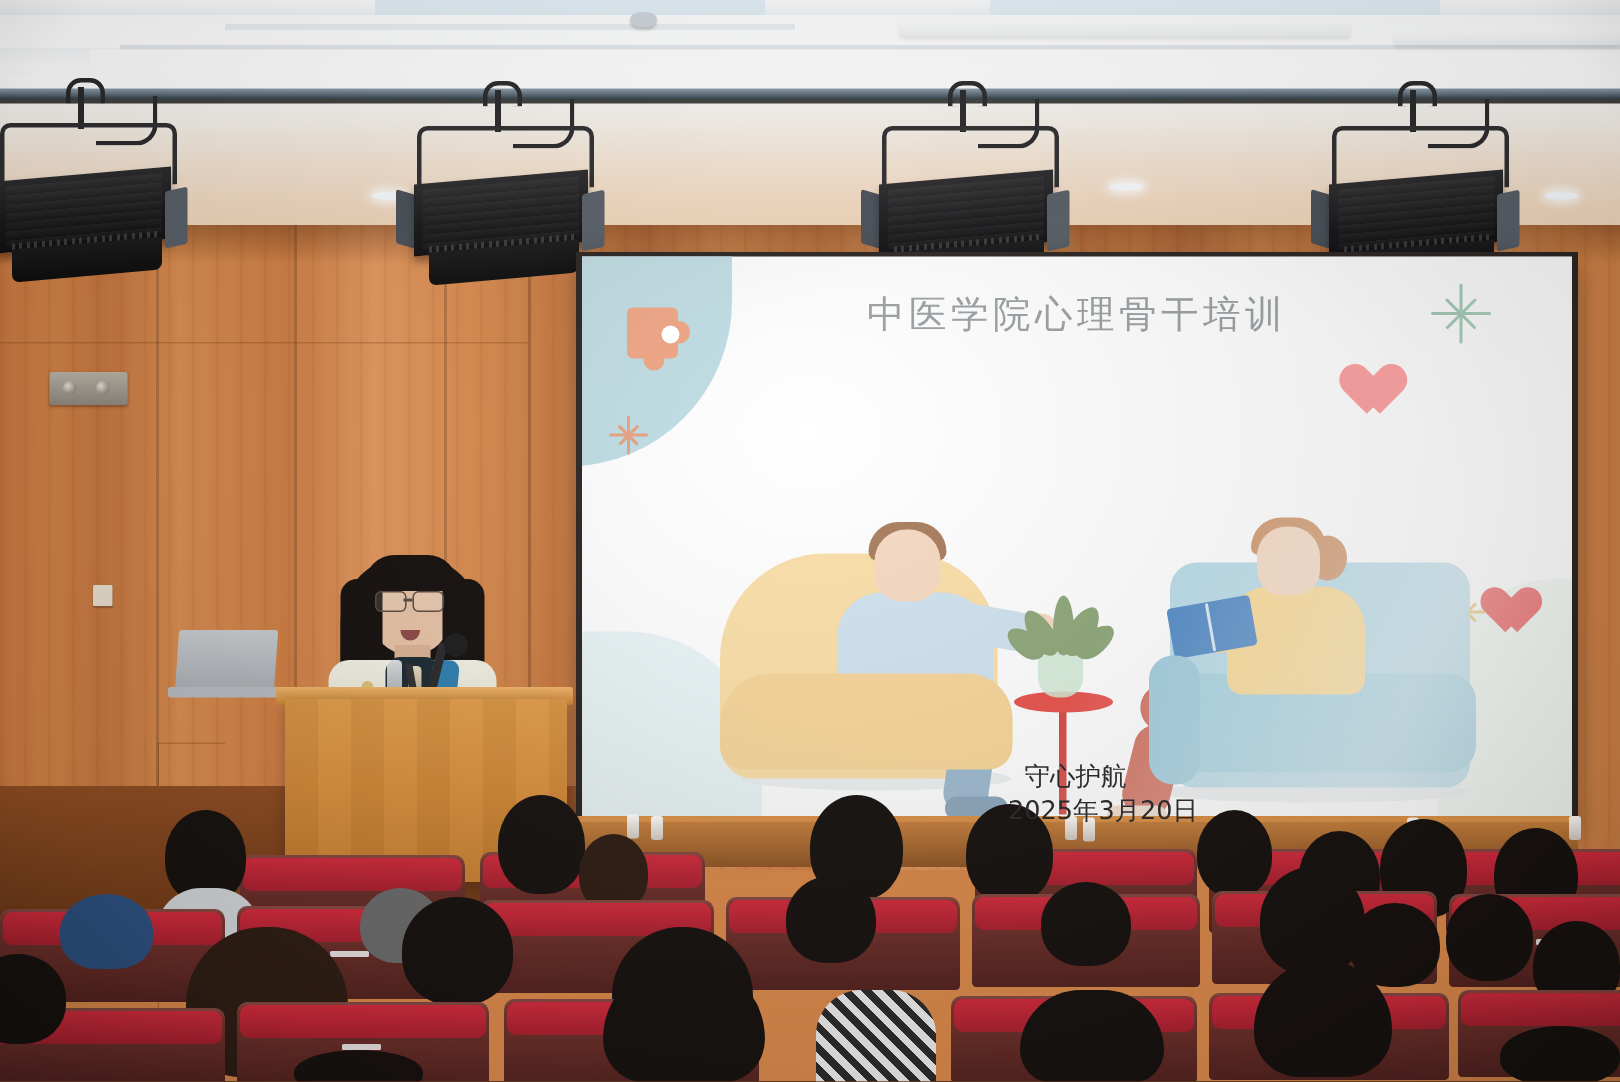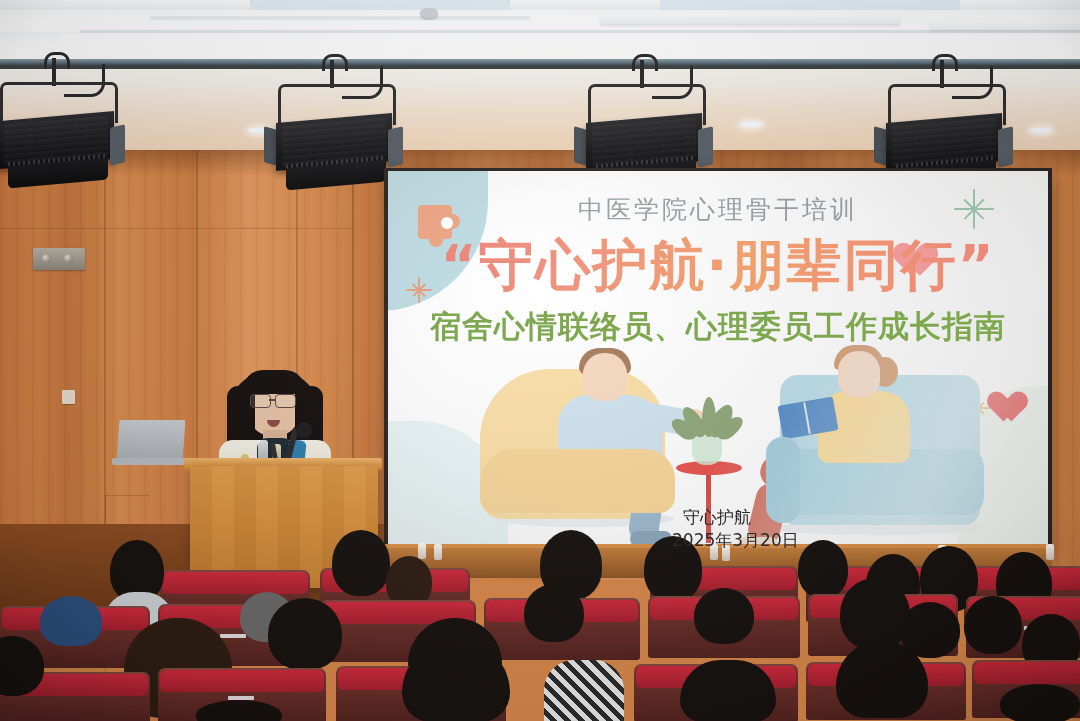--- a/index.html
+++ b/index.html
@@ -612,22 +612,20 @@
       <i></i>
         <i></i>
         <i></i>
         <i></i>
     </div>
 
     <div class="heart-red"></div>
     <div class="heart-pink"></div>
 
     <div class="slide-header">中医学院心理骨干培训</div>
-    <div class="slide-title">“守心护航·朋辈同行”</div>
-    <div class="slide-sub">宿舍心情联络员、心理委员工作成长指南</div>
 
     <div class="ill">
       <div class="chair-y-shadow"></div>
       <div class="chair-y"></div>
       <div class="man-leg1"></div>
       <div class="man-leg2"></div>
       <div class="man-shoe"></div>
       <div class="man-body"></div>
       <div class="man-arm"></div>
       <div class="man-hand"></div>

